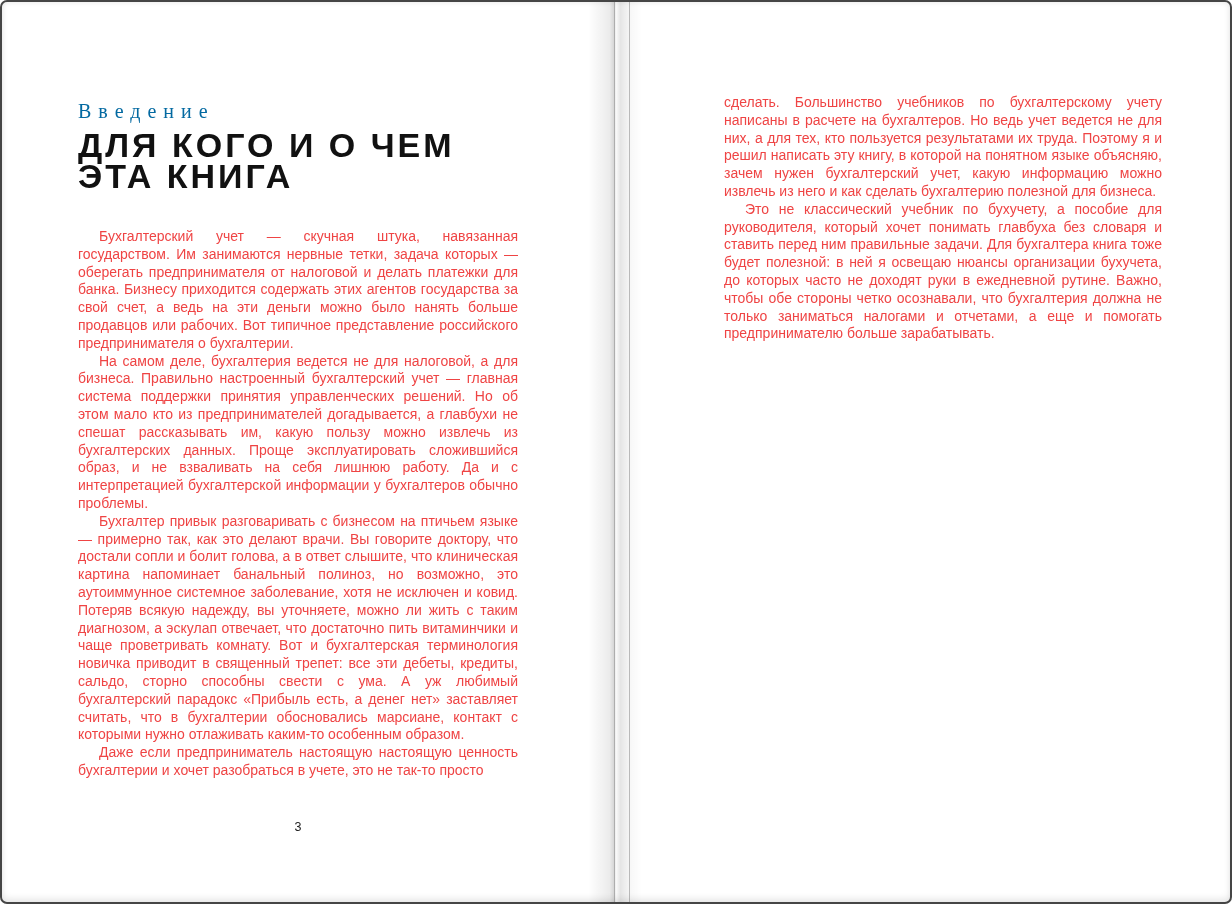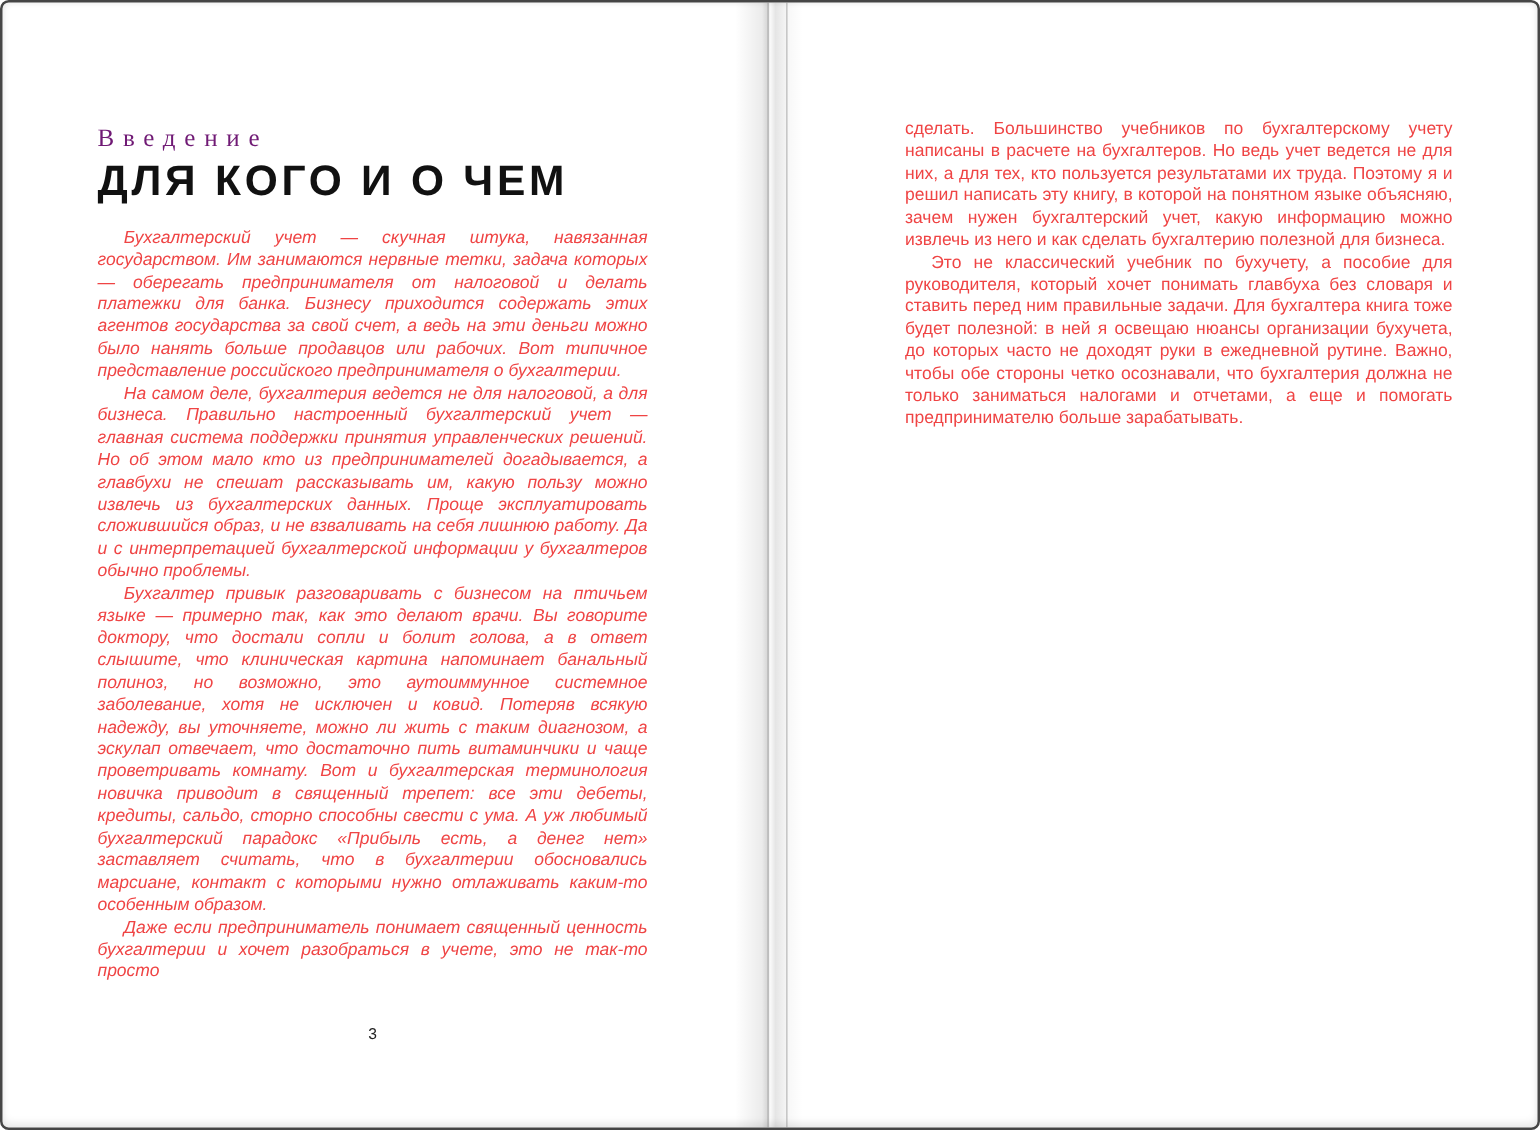--- a/index.html
+++ b/index.html
@@ -51,33 +51,33 @@
   .left-col {
     position: absolute;
     left: 76px;
     top: 98px;
     width: 440px;
   }
   .kicker {
     font-family: "Liberation Serif", serif;
     font-size: 20px;
     letter-spacing: 7px;
-    color: #701a75;
+    color: #0369a1;
   }
   .chapter-title {
     font-family: "Liberation Sans", sans-serif;
     font-weight: 700;
     font-size: 34px;
     letter-spacing: 3px;
     line-height: 31px;
     color: #111111;
   }
   .chapter-title.first { margin-top: 7px; }
 
-  .body-block { margin-top: 20px; font-style: italic; }
+  .body-block { margin-top: 36px; }
   p.para {
     margin: 0;
     font-size: 14px;
     line-height: 17.8px;
     text-align: justify;
     hyphens: auto;
     -webkit-hyphens: auto;
     color: #ef4444;
   }
   p.para.indented { text-indent: 21px; }
@@ -103,27 +103,28 @@
 </head>
 <body>
 
 <div class="spread">
 
   <div>
     <div class="left-col">
       <div>
         <div class="kicker">Введение</div>
         <div class="chapter-title first">ДЛЯ КОГО И О ЧЕМ</div>
+        <div class="chapter-title">ЭТА КНИГА</div>
       </div>
 
       <div class="body-block">
         <p class="para indented">Бухгалтерский учет — скучная штука, навязанная государством. Им занимаются нервные тетки, задача которых — оберегать предпринимателя от налоговой и делать платежки для банка. Бизнесу приходится содержать этих агентов государства за свой счет, а ведь на эти деньги можно было нанять больше продавцов или рабочих. Вот типичное представление российского предпринимателя о бухгалтерии.</p>
         <p class="para indented">На самом деле, бухгалтерия ведется не для налоговой, а для бизнеса. Правильно настроенный бухгалтерский учет — главная система поддержки принятия управленческих решений. Но об этом мало кто из предпринимателей догадывается, а главбухи не спешат рассказывать им, какую пользу можно извлечь из бухгалтерских данных. Проще эксплуатировать сложившийся образ, и не взваливать на себя лишнюю работу. Да и с интерпретацией бухгалтерской информации у бухгалтеров обычно проблемы.</p>
         <p class="para indented">Бухгалтер привык разговаривать с бизнесом на птичьем языке — примерно так, как это делают врачи. Вы говорите доктору, что достали сопли и болит голова, а в ответ слышите, что клиническая картина напоминает банальный полиноз, но возможно, это аутоиммунное системное заболевание, хотя не исключен и ковид. Потеряв всякую надежду, вы уточняете, можно ли жить с таким диагнозом, а эскулап отвечает, что достаточно пить витаминчики и чаще проветривать комнату. Вот и бухгалтерская терминология новичка приводит в священный трепет: все эти дебеты, кредиты, сальдо, сторно способны свести с ума. А уж любимый бухгалтерский парадокс «Прибыль есть, а денег нет» заставляет считать, что в бухгалтерии обосновались марсиане, контакт с которыми нужно отлаживать каким-то особенным образом.</p>
-        <p class="para indented">Даже если предприниматель понимает священный ценность бухгалтерии и хочет разобраться в учете, это не так-то просто</p>
+        <p class="para indented">Даже если предприниматель настоящую настоящую ценность бухгалтерии и хочет разобраться в учете, это не так-то просто</p>
       </div>
     </div>
 
     <div class="page-num">3</div>
   </div>
 
   <div class="gutter">
     <div class="gutter-line l1"></div>
     <div class="gutter-line l2"></div>
   </div>

